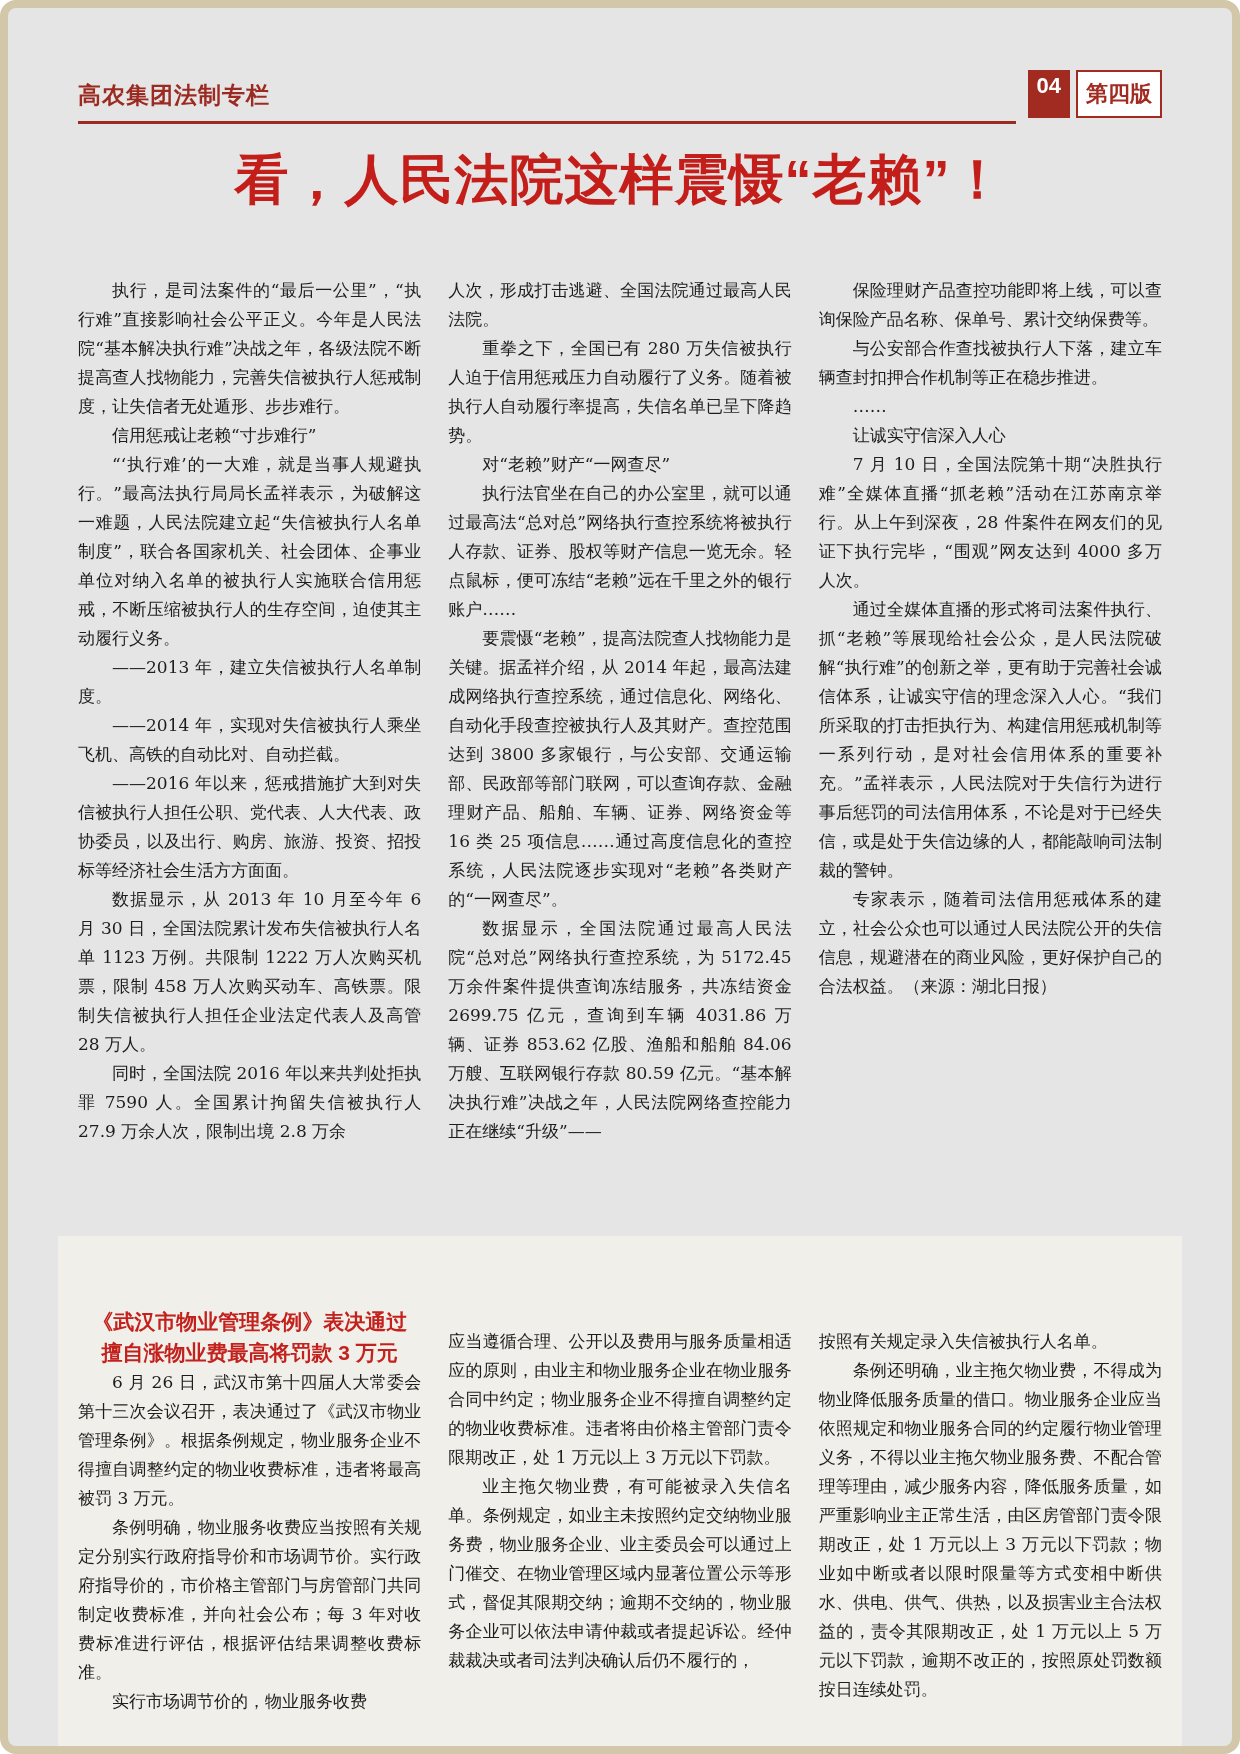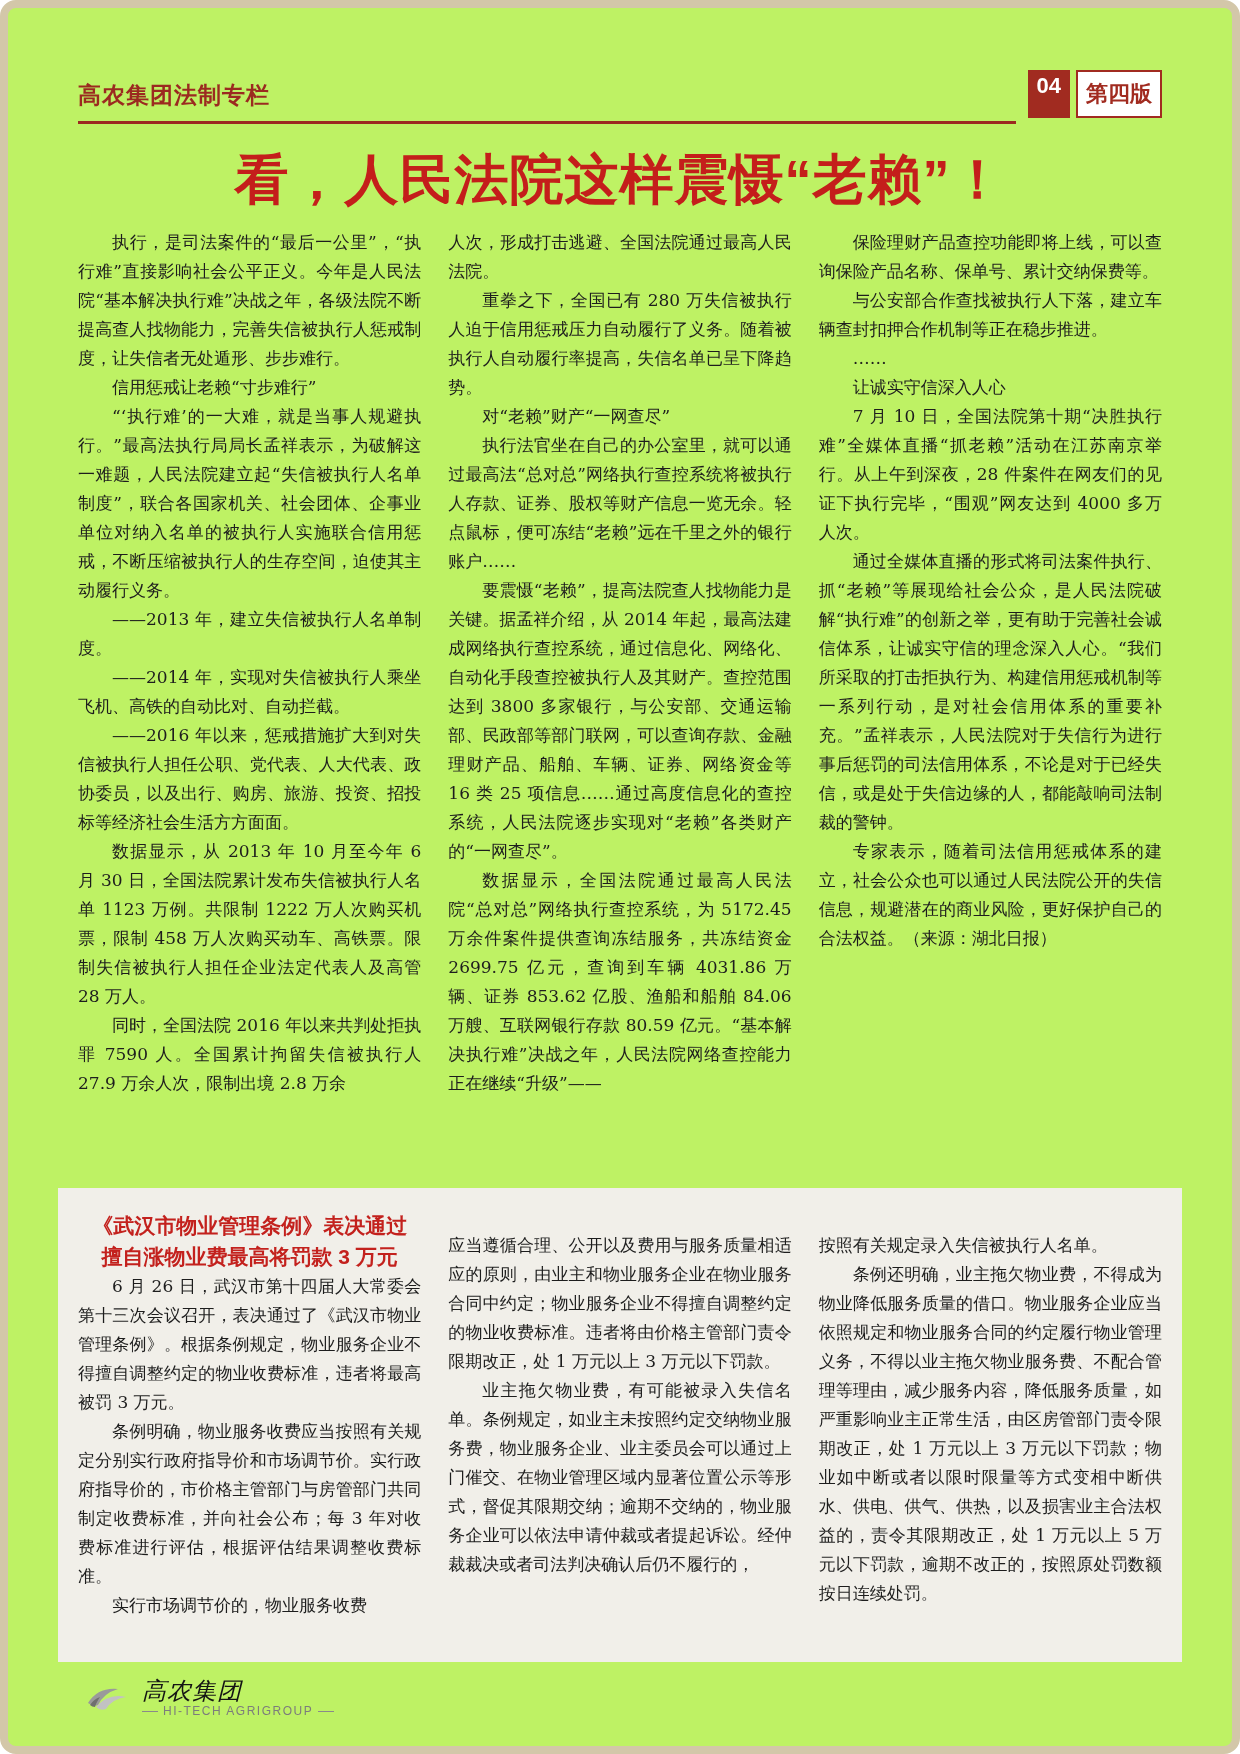--- a/index.html
+++ b/index.html
@@ -1,18 +1,18 @@
 <!DOCTYPE html>
 <html><head>
 <meta charset="utf-8">
 <style>
   html,body{margin:0;padding:0;background:#ffffff;}
   .page{
     width:1240px;height:1754px;box-sizing:border-box;
-    border:8px solid #d3c7a9;border-radius:16px;background:#bef264;
+    border:8px solid #d3c7a9;border-radius:16px;background:#e5e5e5;
     padding:0 70px;overflow:hidden;position:relative;
     font-family:"DejaVu Serif","Liberation Serif",serif;
   }
   
   .header{display:flex;align-items:flex-end;margin-top:62px;}
   .header-left{
     flex:1;font-family:"Liberation Sans","DejaVu Sans",sans-serif;
     font-weight:bold;font-size:23px;color:#9b2a20;
     border-bottom:3px solid #9b2a20;padding-bottom:10px;letter-spacing:1px;
   }
@@ -29,21 +29,21 @@
   
   .headline{
     margin:24px 0 0;text-align:center;color:#c41e1b;
     font-family:"Liberation Sans","DejaVu Sans",sans-serif;
     font-weight:900;font-size:54px;line-height:62px;letter-spacing:1px;
     white-space:nowrap;
   }
   
   .cols{display:flex;gap:27px;margin-top:18px;}
   .col{flex:1;min-width:0;font-size:17px;line-height:29px;color:#1d1d1d;
-       text-align:justify;}
+       text-align:justify;margin-top:48px;}
   .a1 .col{height:930px;overflow:hidden;}
   .col p{margin:0;text-indent:2em;}
   .col p.nt{text-indent:0;}
   
   .panel{margin:30px -20px 0;background:#f1efe9;padding:22px 20px 22px;}
   .panel .cols{margin-top:0;}
   .panel .col{height:430px;overflow:hidden;}
   .panel-heading{
     font-family:"Liberation Sans","DejaVu Sans",sans-serif;
     font-weight:bold;font-size:21px;line-height:31px;color:#c3211d;

